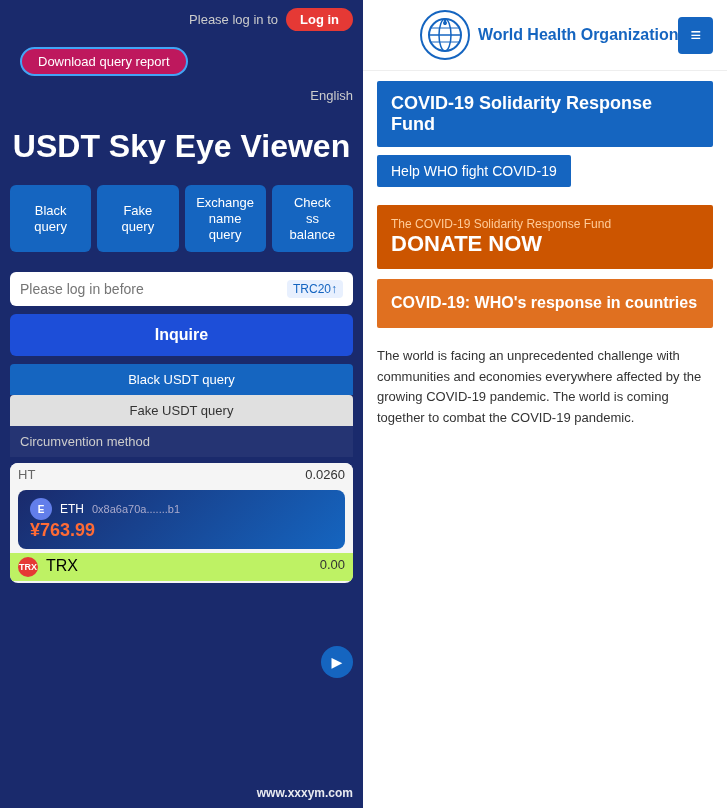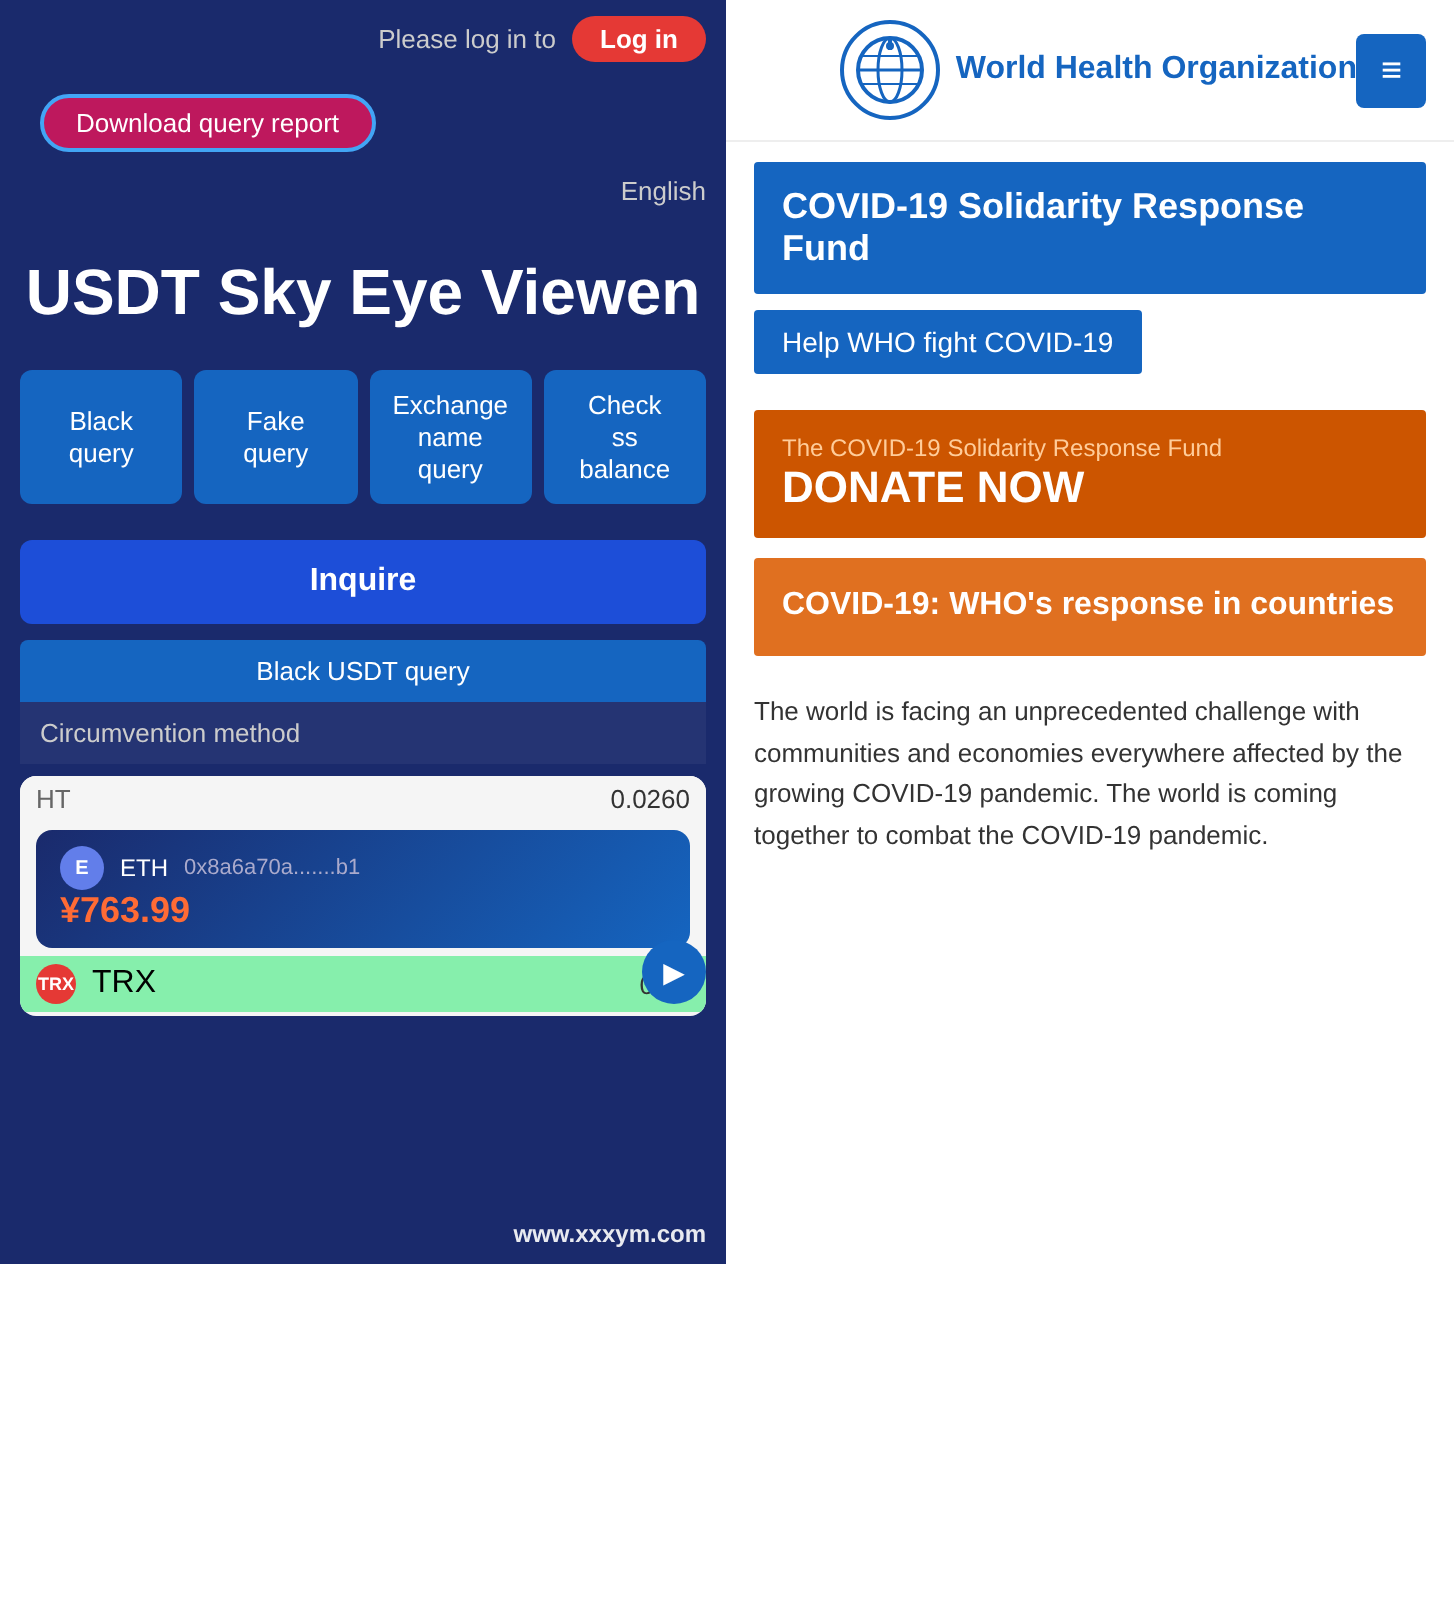--- a/index.html
+++ b/index.html
@@ -1,21 +1,21 @@
 <!DOCTYPE html>
 <html><head>
   <meta charset="utf-8">
   <style>
     * { margin: 0; padding: 0; box-sizing: border-box; }
     body { width: 727px; height: 808px; overflow: hidden; display: flex; font-family: Arial, sans-serif; }
 
     
     .left-panel {
       width: 363px;
-      height: 632px;
+      height: 808px;
       background: #1a2a6c;
       position: relative;
       overflow: hidden;
       flex-shrink: 0;
     }
 
     .top-bar {
       background: #1a2a6c;
       padding: 8px 10px;
       display: flex;
@@ -196,23 +196,23 @@
     }
 
     .eth-price {
       font-size: 18px;
       font-weight: bold;
       color: #ff6b35;
     }
 
     .trx-row {
       display: flex;
-      align-items: center;
+      align-items: flex-start;
       padding: 4px 8px;
-      background: #86efac;
+      background: #bef264;
       gap: 8px;
     }
 
     .trx-dot {
       width: 20px; height: 20px; border-radius: 50%; background: #e53935;
       display: flex; align-items: center; justify-content: center;
       color: white; font-size: 9px; font-weight: bold;
     }
 
     .trx-value {
@@ -395,27 +395,32 @@
 
   
   <div class="btn-grid">
     <button class="grid-btn">Black<br>query</button>
     <button class="grid-btn">Fake<br>query</button>
     <button class="grid-btn">Exchange<br>name<br>query</button>
     <button class="grid-btn">Check<br>ss<br>balance</button>
   </div>
 
   
+  <div class="input-row">
+    <input type="text" placeholder="Please log in before" style="">
+    <span class="trc-badge">TRC20↑</span>
+  </div>
 
   
   <button class="inquire-btn">Inquire</button>
 
   
   <div class="tab-row">
     <button class="tab-btn active">Black USDT query</button>
+    <button class="tab-btn inactive">Fake USDT query</button>
   </div>
 
   
   <div class="circumvention-row">Circumvention method</div>
 
   
   <div class="chart-area">
     <div class="chart-header">
       <span style="color:#666; font-size:13px;">HT</span>
       <span class="chart-value">0.0260</span>

